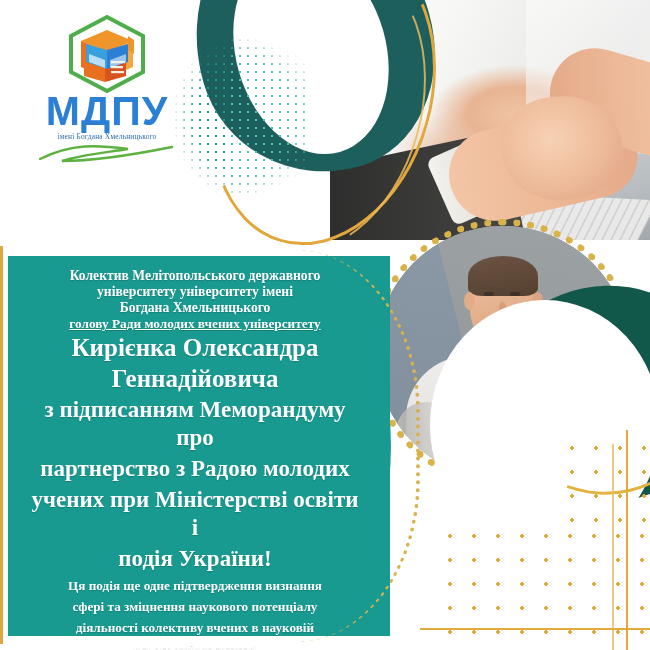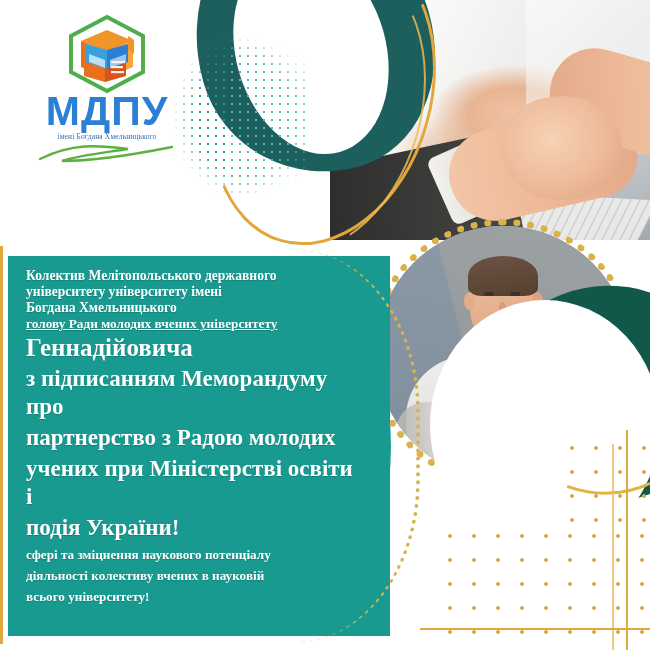--- a/index.html
+++ b/index.html
@@ -219,21 +219,21 @@
   .panel-dotted-arc{
     position:absolute;left:296px;top:250px;width:120px;height:392px;
     border-right:4px dotted #d9b24a;
     border-radius:0 150px 150px 0 / 0 196px 196px 0;
     pointer-events:none;
   }
 
   .panel-inner{
     position:absolute;left:0;top:0;width:382px;height:380px;
     padding:12px 26px 10px 18px;box-sizing:border-box;
-    color:#ffffff;
+    text-align:center;color:#ffffff;
     font-family:"Liberation Serif",serif;font-weight:bold;
     text-shadow:0 1px 1px rgba(0,0,0,.18);
     border-radius:9px;
   }
   .l-intro{font-size:13.6px;line-height:1.18;}
   .l-vitae{font-size:25px;letter-spacing:1.4px;margin:7px 0 6px;}
   .l-role{font-size:13.3px;line-height:1.2;text-decoration:underline;}
   .l-name{font-size:25px;line-height:1.12;margin:2px 0 3px;}
   .l-memo{font-size:23px;line-height:1.22;margin-top:3px;}
   .l-tail{font-size:13.2px;line-height:1.2;margin-top:5px;}
@@ -341,25 +341,27 @@
 
   <div class="panel-border-l"></div>
 
   <div class="panel">
     <div class="panel-round"></div>
     <div class="panel-inner">
       <div class="l-intro">Колектив Мелітопольського державного</div>
       <div class="l-intro">університету університету імені</div>
       <div class="l-intro">Богдана Хмельницького</div>
       <div class="l-role">голову Ради молодих вчених університету</div>
+      <div class="l-name">Кирієнка Олександра</div>
       <div class="l-name">Геннадійовича</div>
       <div class="l-memo">з підписанням Меморандуму  про</div>
       <div class="l-memo">партнерство з Радою молодих</div>
       <div class="l-memo">учених при Міністерстві освіти і</div>
       <div class="l-memo">подія України!</div>
+      <div class="l-tail">Ця подія ще одне підтвердження визнання</div>
       <div class="l-tail">сфері та зміцнення наукового потенціалу</div>
       <div class="l-tail">діяльності колективу вчених в науковій</div>
       <div class="l-tail">всього університету!</div>
     </div>
   </div>
   <div class="panel-dotted-arc"></div>
 
   <div class="dots-gold-a"></div>
   <div class="dots-gold-b"></div>
   <div class="gold-line-v"></div>

